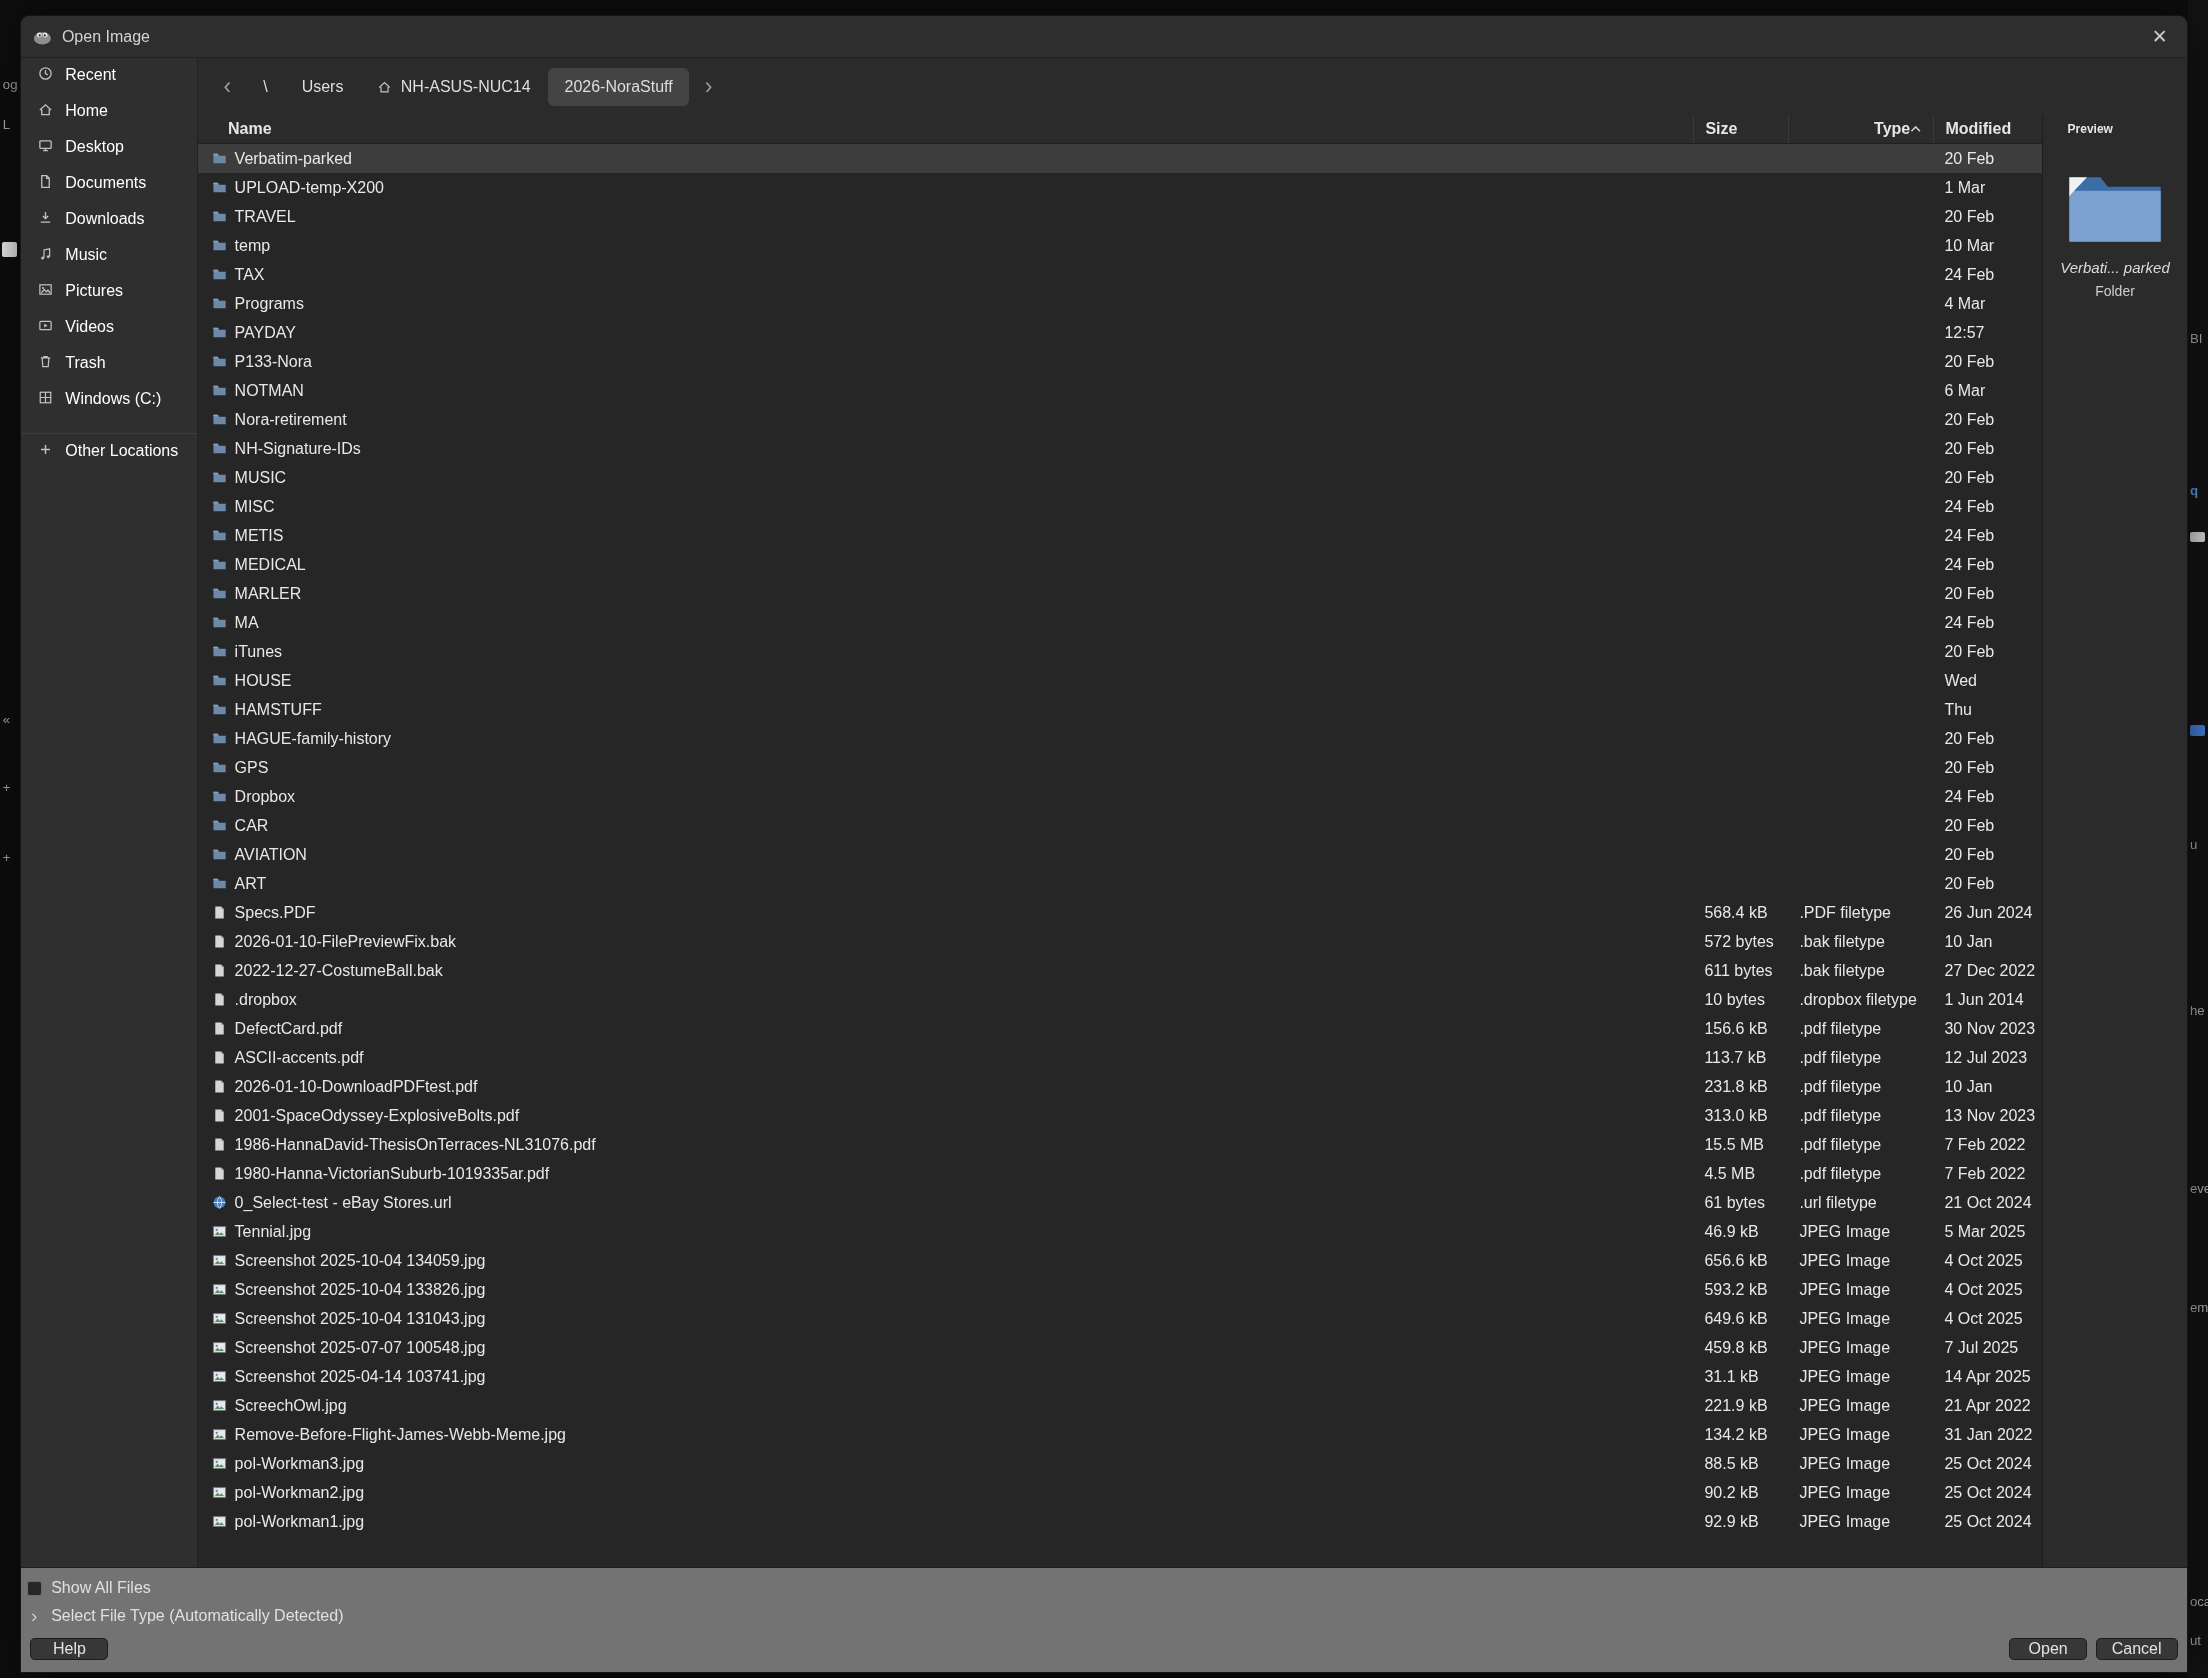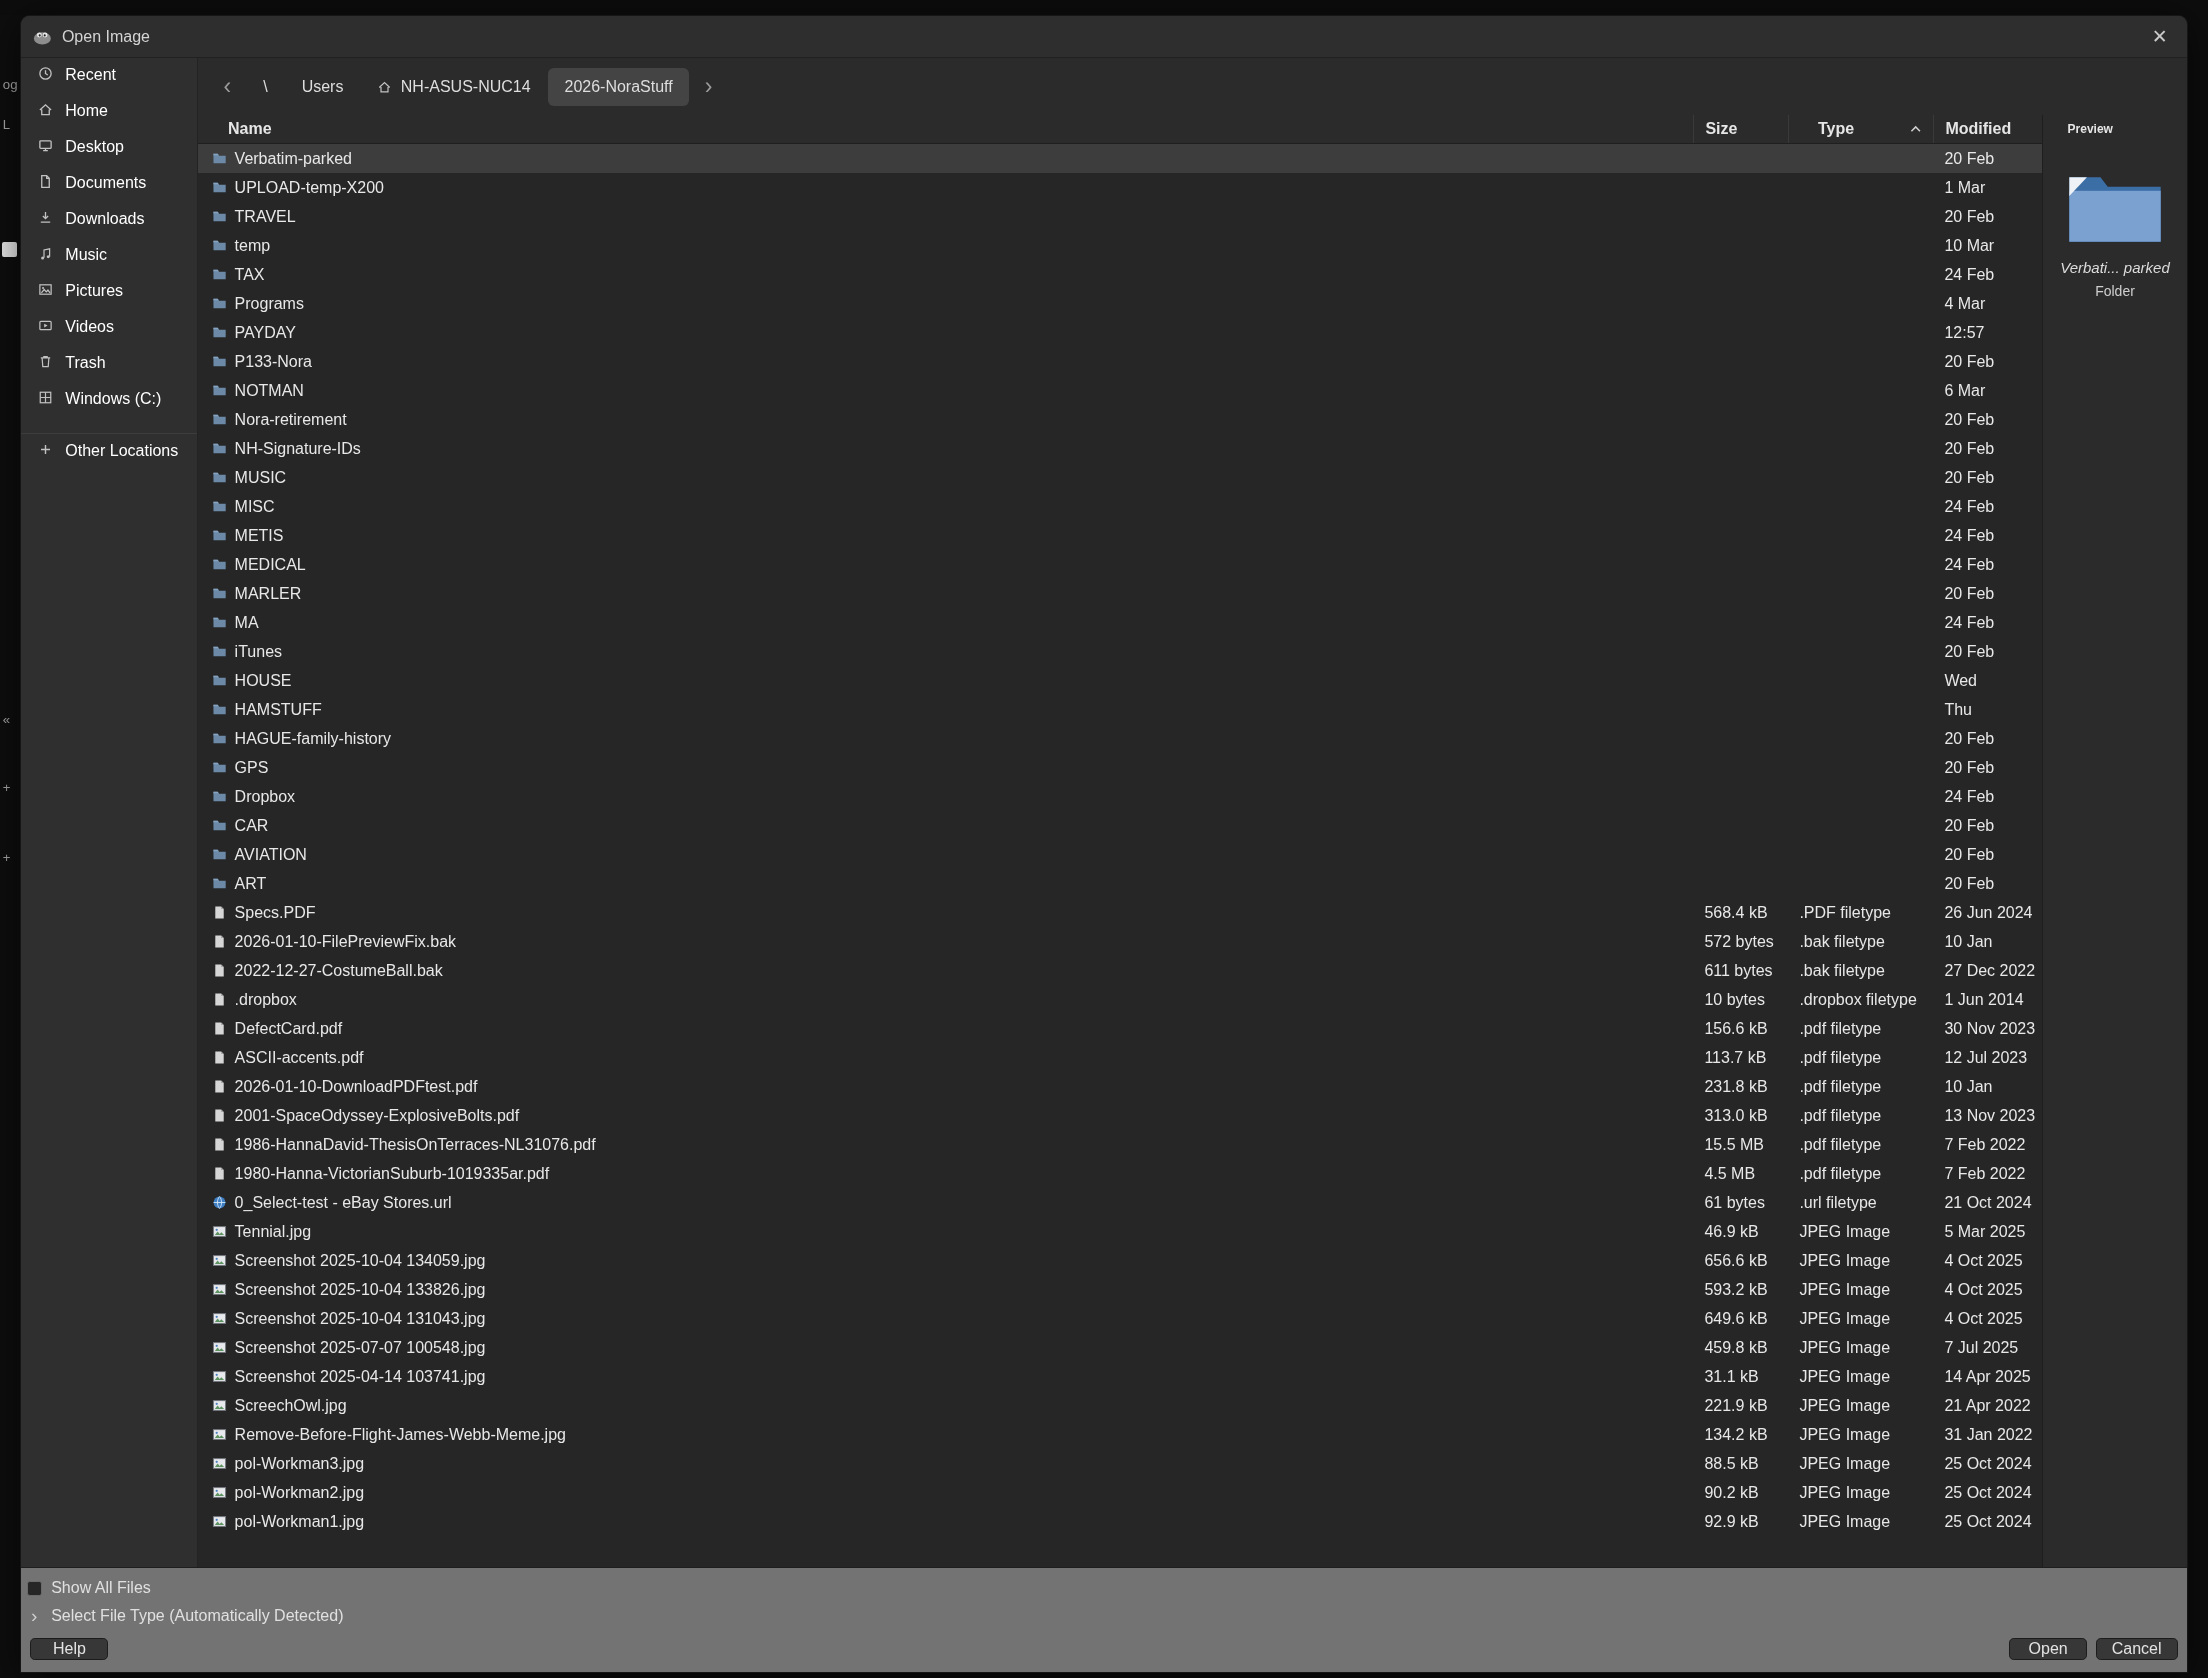--- a/index.html
+++ b/index.html
@@ -56,22 +56,22 @@
   .crumb.active{ background:#444444; }
   .crumb .ic{ width:14px; height:14px; }
 
   .body-row{ flex:1; display:flex; min-height:0; }
   .list-col{ flex:1; display:flex; flex-direction:column; min-width:0; border-right:0.9px solid #1e1e1e; }
   .header-row{ flex:0 0 29px; display:flex; align-items:stretch; background:#2b2b2b;
     border-bottom:0.9px solid #1f1f1f; color:#e6e6e6; font-weight:bold; font-size:16px; }
   .hcell{ display:flex; align-items:center; }
   .h-name{ flex:1 1 auto; min-width:0; padding-left:30px; }
   .h-size{ flex:0 0 95px; padding-left:11.4px; border-left:0.9px solid #3a3a3a; }
-  .h-type{ flex:0 0 145px; padding-left:29px; padding-right:11.4px; border-left:0.9px solid #3a3a3a;
-    justify-content:space-between; }
+  .h-type{ flex:0 0 145px; padding-left:16px; padding-right:11.4px; border-left:0.9px solid #3a3a3a;
+    justify-content:flex-end; }
   .h-mod{ flex:0 0 109px; padding-left:11.4px; border-left:0.9px solid #3a3a3a; }
   .sort-ic{ width:11.4px; height:7.6px; display:inline-flex; }
 
   .rows{ flex:1; overflow:hidden; background:#262626; }
   .frow{ height:29px; display:flex; align-items:stretch; color:#e8e8e8; font-size:16px; }
   .frow.selected{ background:#3d3d3d; }
   .cell{ display:flex; align-items:center; white-space:nowrap; }
   .c-name{ flex:1 1 auto; min-width:0; padding-left:14px; gap:7.6px; overflow:hidden; }
   .c-size{ flex:0 0 95px; padding-left:11.4px; }
   .c-type{ flex:0 0 145px; padding-left:11.4px; }
@@ -107,20 +107,32 @@
 
 <div class="screen">
 
   <div class="edge-left">
       <span class="frag" style="top: 62px;">og</span>
       <span class="frag" style="top: 102px;">L</span>
       <span class="frag" style="top: 697px;">«</span>
       <span class="frag" style="top: 765px;">+</span>
       <span class="frag" style="top: 835px;">+</span>
       <div class="bar" style="top: 227px; height: 15px; background: rgb(232, 232, 232);"></div>
+    </div>
+  <div class="edge-right">
+      <span class="frag" style="top: 331px;">BI</span>
+      <span class="frag blue" style="top: 483px;">q</span>
+      <span class="frag" style="top: 837px;">u</span>
+      <span class="frag" style="top: 1003px;">he</span>
+      <span class="frag" style="top: 1181px;">eve</span>
+      <span class="frag" style="top: 1300px;">em</span>
+      <span class="frag" style="top: 1594px;">oca</span>
+      <span class="frag" style="top: 1633px;">ut</span>
+      <div class="bar" style="top: 532px; height: 9.5px; background: rgb(207, 207, 207);"></div>
+      <div class="bar" style="top: 725px; height: 11.4px; background: rgb(63, 122, 208);"></div>
     </div>
 
   <div class="dialog">
 
     <div class="titlebar">
       <span class="app-ic">
         <svg viewBox="0 0 22 17">
           <ellipse cx="11" cy="10" rx="9" ry="6.5" fill="#8d8d8d"></ellipse>
           <circle cx="7.8" cy="6.4" r="2.6" fill="#e8e8e8"></circle>
           <circle cx="13.9" cy="6.4" r="2.6" fill="#e8e8e8"></circle>

